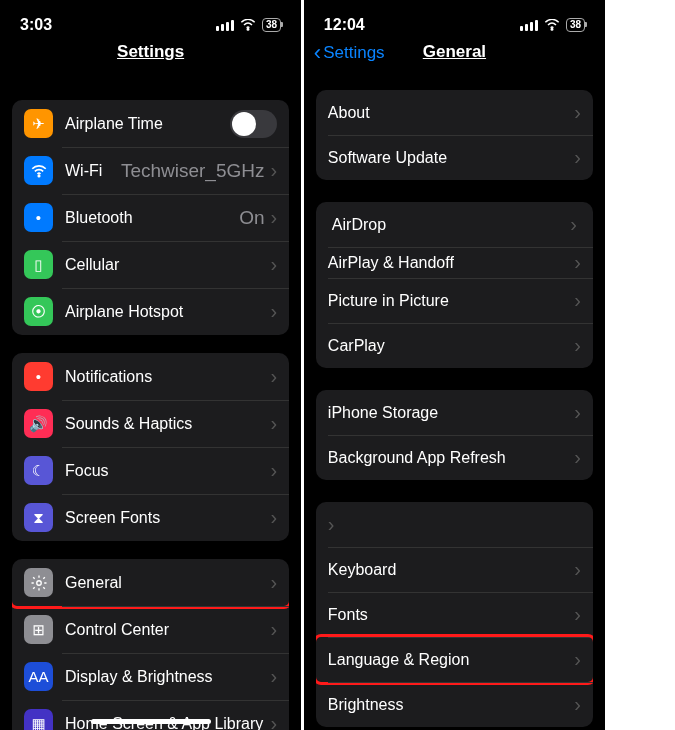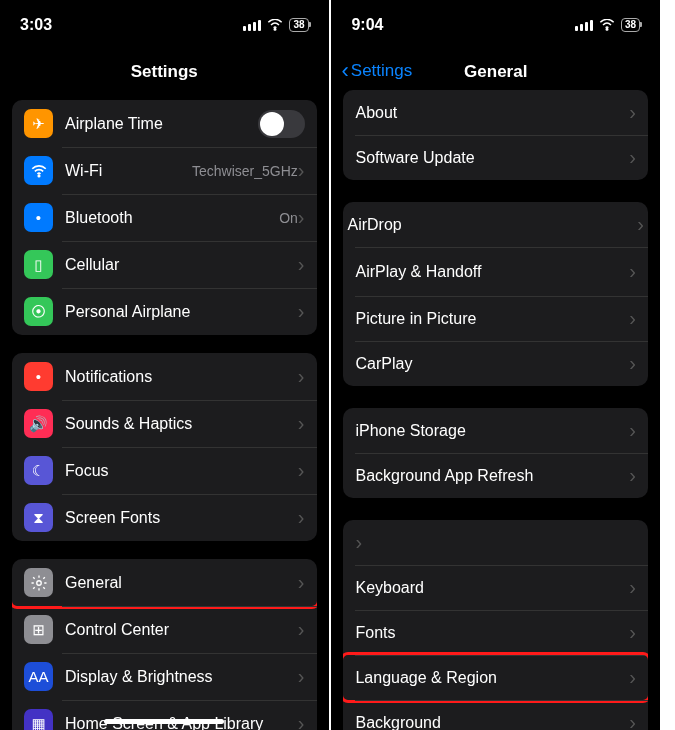--- a/index.html
+++ b/index.html
@@ -1,46 +1,46 @@
 <!DOCTYPE html>
 <html><head>
 <meta charset="utf-8">
 <style>
   * { margin: 0; padding: 0; box-sizing: border-box; }
   html, body { width: 675px; height: 730px; background: #fff; font-family: -apple-system, "Helvetica Neue", Arial, sans-serif; }
-  .wrap { display: flex; width: 660px; height: 730px; border-radius: 24px; }
+  .wrap { display: flex; width: 605px; height: 730px; border-radius: 24px; }
   .gap { width: 3px; background: #fff; }
   .phone { width: 336px; height: 730px; background: #000; color: #fff; position: relative; overflow: hidden; }
   
   .status { display: flex; justify-content: space-between; align-items: center; padding: 10px 20px 2px; height: 42px; }
   .status .time { font-weight: 600; font-size: 16px; }
   .status .right { display: flex; align-items: center; gap: 6px; }
   .bars { display: flex; align-items: flex-end; gap: 2px; }
   .bars i { width: 3px; background: #fff; display: block; border-radius: 1px; }
   .bars i:nth-child(1){height:5px}.bars i:nth-child(2){height:7px}.bars i:nth-child(3){height:9px}.bars i:nth-child(4){height:11px}
   .wifi-icon { font-size: 15px; }
   .batt { border: 1px solid #aaa; border-radius: 4px; padding: 1px 3px; font-size: 10px; font-weight: 600; line-height: 1; position: relative; }
   .batt::after { content:""; position:absolute; right:-3px; top:3px; width:2px; height:5px; background:#aaa; border-radius:0 1px 1px 0; }
   
-  .nav { display: flex; align-items: flex-end; justify-content: center; position: relative; height: 40px; }
+  .nav { display: flex; align-items: flex-start; justify-content: center; position: relative; height: 40px; text-decoration: underline; }
   .nav .title { font-size: 17px; font-weight: 600; }
   .nav .back { position: absolute; left: 10px; color: #0a84ff; font-size: 17px; display: flex; align-items: center; gap: 2px; }
   .nav .back .chev { font-size: 22px; line-height: 1; font-weight: 300; }
   
   .content { padding: 0 12px; }
   .group { background: #1c1c1e; border-radius: 10px; margin-top: 18px; overflow: hidden; }
   .phone.right-phone .group { margin-top: 22px; }
   .phone.right-phone .group.first { margin-top: 8px; }
   .row { display: flex; align-items: center; padding: 9px 12px; position: relative; }
   .row + .row::before { content:""; position:absolute; top:0; right:0; height:1px; background:#333; }
   .left-phone .row + .row::before { left: 50px; }
   .right-phone .row + .row::before { left: 12px; }
   .icon { width: 29px; height: 29px; border-radius: 7px; display: inline-flex; align-items: center; justify-content: center; margin-right: 12px; font-size: 15px; flex-shrink: 0; color:#fff; }
   .label { flex: 1; font-size: 16px; }
-  .value { color: #8e8e93; font-size: 14px; margin-right: 0; }
+  .value { color: #8e8e93; font-size: 19px; margin-right: 6px; }
   .chev-r { color: #555; font-size: 20px; font-weight: 300; }
   .switch { width: 47px; height: 28px; background: #39393d; border-radius: 14px; position: relative; }
   .switch .knob { position: absolute; width: 24px; height: 24px; background: #fff; border-radius: 50%; top: 2px; left: 2px; }
   .highlight { position: absolute; border: 3px solid #ff1a1a; border-radius: 8px; pointer-events: none; }
   .home-ind { position: absolute; bottom: 6px; left: 50%; transform: translateX(-50%); width: 120px; height: 5px; background: #fff; border-radius: 3px; }
 </style>
 </head>
 <body>
 
 <div class="wrap">
@@ -102,21 +102,21 @@
             <span class="icon" style="background:#34c759">
               <span style="font-size:15px">▯</span>
             </span>
             <span class="label">Cellular</span>
             <span class="chev-r">›</span>
           </div>
           <div class="row" style="position:relative">
             <span class="icon" style="background:#34c759">
               <span style="font-size:15px">⦿</span>
             </span>
-            <span class="label">Personal Airplane</span>
+            <span class="label">Airplane Hotspot</span>
             <span class="chev-r">›</span>
           </div>
         </div>
         <div class="group">
           <div class="row" style="position:relative">
             <span class="icon" style="background:#ff3b30">
               <span style="font-size:15px">•</span>
             </span>
             <span class="label">Notifications</span>
             <span class="chev-r">›</span>
@@ -176,21 +176,21 @@
             <span class="label">Home Screen &amp; App Library</span>
             <span class="chev-r">›</span>
           </div>
         </div>
       </div>
       <div class="home-ind"></div>
     </div>
   <div class="gap"></div>
   <div class="phone right-phone" id="phone-right">
       <div class="status">
-        <span class="time">9:04</span>
+        <span class="time">12:04</span>
         <div class="right">
           <span class="bars">
             <i></i>
             <i></i>
             <i></i>
             <i></i>
           </span>
           <span class="wifi-icon"><svg width="16" height="12" viewBox="0 0 24 18" fill="none" stroke="#fff" stroke-width="2.2">
               <path d="M2 5c6-6 14-6 20 0"></path>
               <path d="M6 9c4-4 8-4 12 0"></path>
@@ -212,25 +212,25 @@
           <div class="row" style="position:relative;padding:11px 12px">
             <span class="label">About</span>
             <span class="chev-r">›</span>
           </div>
           <div class="row" style="position:relative;padding:11px 12px">
             <span class="label">Software Update</span>
             <span class="chev-r">›</span>
           </div>
         </div>
         <div class="group">
-          <div class="row" style="position:relative;padding:11px 4px">
+          <div class="row" style="position:relative;padding:11px 16px">
             <span class="label">AirDrop</span>
             <span class="chev-r">›</span>
           </div>
-          <div class="row" style="position:relative;padding:13px 12px">
+          <div class="row" style="position:relative;padding:4px 12px">
             <span class="label">AirPlay &amp; Handoff</span>
             <span class="chev-r">›</span>
           </div>
           <div class="row" style="position:relative;padding:11px 12px">
             <span class="label">Picture in Picture</span>
             <span class="chev-r">›</span>
           </div>
           <div class="row" style="position:relative;padding:11px 12px">
             <span class="label">CarPlay</span>
             <span class="chev-r">›</span>
@@ -257,19 +257,19 @@
           <div class="row" style="position:relative;padding:11px 12px">
             <span class="label">Fonts</span>
             <span class="chev-r">›</span>
           </div>
           <div class="row" style="position:relative;padding:11px 12px">
             <div class="highlight" style="left:-3px;right:-3px;top:-3px;bottom:-3px"></div>
             <span class="label">Language &amp; Region</span>
             <span class="chev-r">›</span>
           </div>
           <div class="row" style="position:relative;padding:11px 12px">
-            <span class="label">Background</span>
+            <span class="label">Brightness</span>
             <span class="chev-r">›</span>
           </div>
         </div>
       </div>
     </div>
 </div>
 
 </body></html>

